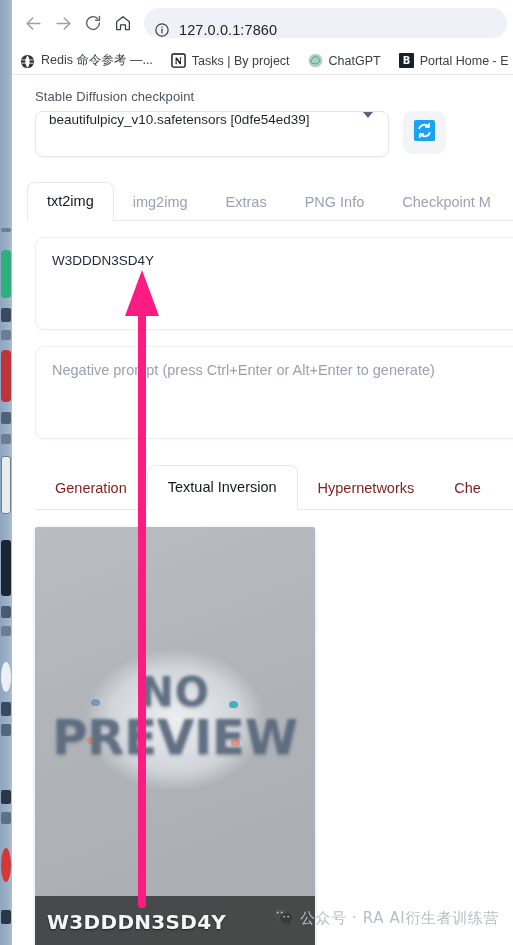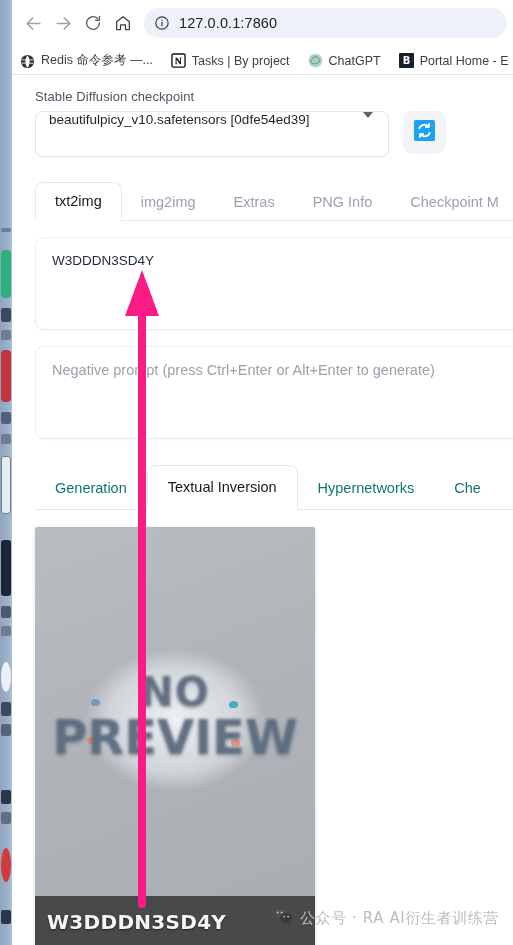--- a/index.html
+++ b/index.html
@@ -34,21 +34,21 @@
     position: relative; height: 46px; background: #ffffff;
     display: flex; align-items: center; padding: 0 6px;
   }
   .nav-btn {
     width: 30px; height: 30px; display: flex; align-items: center;
     justify-content: center; border-radius: 50%; flex: 0 0 auto;
   }
   .nav-btn svg { display: block; }
   #omnibox {
     flex: 1 1 auto; height: 30px; margin-left: 6px; background: #eef1f8;
-    border-radius: 15px; display: flex; align-items: center; padding: 0 10px;
+    border-radius: 15px; display: flex; align-items: flex-end; padding: 0 10px;
     min-width: 0;
   }
   #omnibox .site-icon { flex: 0 0 auto; margin-right: 9px; display:flex; }
   #omnibox .url {
     font-size: 14.5px; color: #1f1f1f; white-space: nowrap;
     overflow: hidden; letter-spacing: .1px;
   }
 
   
   #bookmarks {
@@ -79,21 +79,21 @@
   #ckpt-select .caret { width: 0; height: 0; border-left: 5px solid transparent;
         border-right: 5px solid transparent; border-top: 6px solid #5a6472;
         margin-left: 6px; margin-right: 2px; }
   #refresh-btn {
     width: 43px; height: 43px; background: #f2f4f7; border-radius: 10px;
     display: flex; align-items: center; justify-content: center;
   }
 
   
   #tabs-main {
-    margin: 22px 0 0 23px; display: flex; align-items: flex-end;
+    margin: 22px 0 0 15px; display: flex; align-items: flex-end;
     height: 42px; position: relative; white-space: nowrap;
   }
   #tabs-main::after {
     content: ""; position: absolute; left: 0; right: -40px; bottom: 0;
     height: 1px; background: #e7e9ec;
   }
   .tab {
     font-size: 14.5px; color: #9aa2b1; padding: 10px 19px 11px 19px;
     position: relative; z-index: 2; flex: 0 0 auto;
   }
@@ -115,21 +115,21 @@
   
   #tabs-inner {
     margin: 23px 0 0 23px; display: flex; align-items: flex-end;
     height: 48px; position: relative; white-space: nowrap;
   }
   #tabs-inner::after {
     content: ""; position: absolute; left: 0; right: -40px; bottom: 0;
     height: 1px; background: #e7e9ec;
   }
   .itab {
-    font-size: 14.5px; color: #0f766e; padding: 13px 20px 14px 20px;
+    font-size: 14.5px; color: #7f1d1d; padding: 13px 20px 14px 20px;
     position: relative; z-index: 2; flex: 0 0 auto;
   }
   .itab.active {
     color: #15181d; background: #fff;
     border: 1px solid #e7e9ec; border-bottom-color: #fff;
     border-radius: 8px 8px 0 0;
   }
 
   
   #card-area { position: relative; margin: 17px 0 0 23px; }

